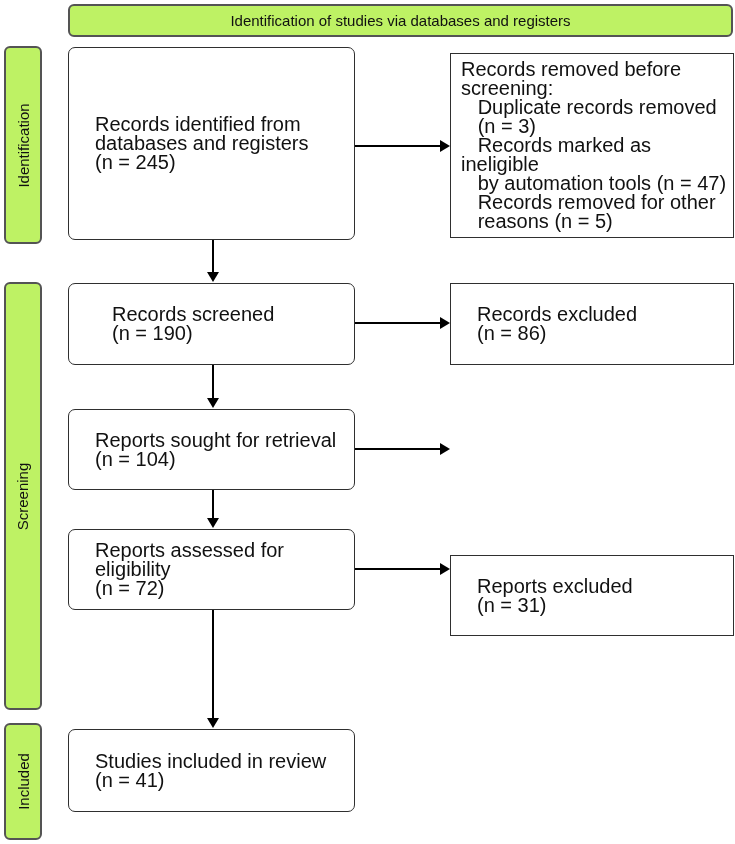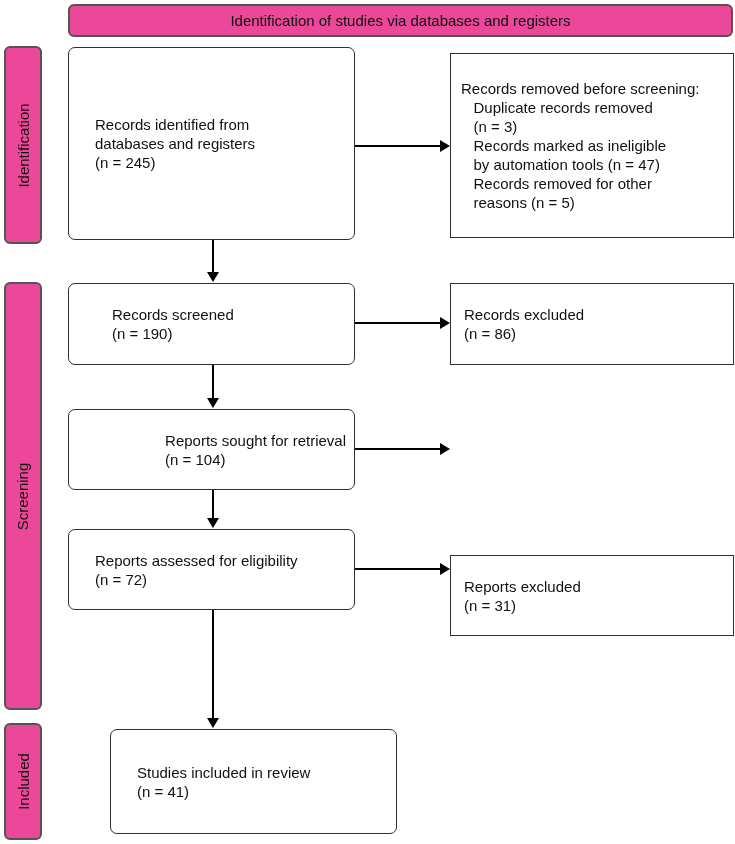--- a/index.html
+++ b/index.html
@@ -12,21 +12,21 @@
     position: relative;
     width: 735px;
     height: 844px;
     background: #ffffff;
     overflow: hidden;
     color: #111111;
   }
   
   .gray-box {
     position: absolute;
-    background: #ec4899;
+    background: #bef264;
     border: 2px solid #545454;
     border-radius: 6px;
     box-sizing: border-box;
     display: flex;
     align-items: center;
     justify-content: center;
   }
   .header-box {
     left: 68px; top: 4px;
     width: 665px; height: 33px;
@@ -43,35 +43,35 @@
     color: #111111;
   }
   
   .flow-box {
     position: absolute;
     background: #ffffff;
     border: 1.5px solid #2f2f2f;
     box-sizing: border-box;
     display: flex;
     align-items: center;
-    font-size: 15px;
+    font-size: 20px;
     line-height: 19px;
   }
   .flow-box .txt { white-space: pre-wrap; }
   .col-main { left: 68px;  width: 287px; padding-left: 26px; padding-right: 8px; border-radius: 7px; }
-  .col-side { left: 450px; width: 284px; padding-left: 13px; padding-right: 6px; }
+  .col-side { left: 450px; width: 284px; padding-left: 26px; padding-right: 6px; }
   .box-identified   { top: 47px;  height: 193px; }
   .box-removed      { top: 53px;  height: 185px; padding-left: 10px; }
   .box-screened     { top: 283px; height: 82px; padding-left: 43px; }
   .box-excluded     { top: 283px; height: 82px; }
-  .box-sought       { top: 409px; height: 81px; justify-content: flex-end; }
+  .box-sought       { top: 409px; height: 81px; }
   .box-notretrieved { top: 409px; height: 81px; }
   .box-assessed     { top: 529px; height: 81px; align-items: center; }
   .box-repexcluded  { top: 555px; height: 81px; }
-  .box-included     { top: 729px; height: 105px; margin-left: 42px; }
+  .box-included     { top: 729px; height: 83px; }
   
   .arrow-v {
     position: absolute;
     width: 12px;
     display: flex;
     flex-direction: column;
     align-items: center;
   }
   .arrow-v .shaft { width: 1.5px; flex: 1; background: #000000; }
   .arrow-v .head {

